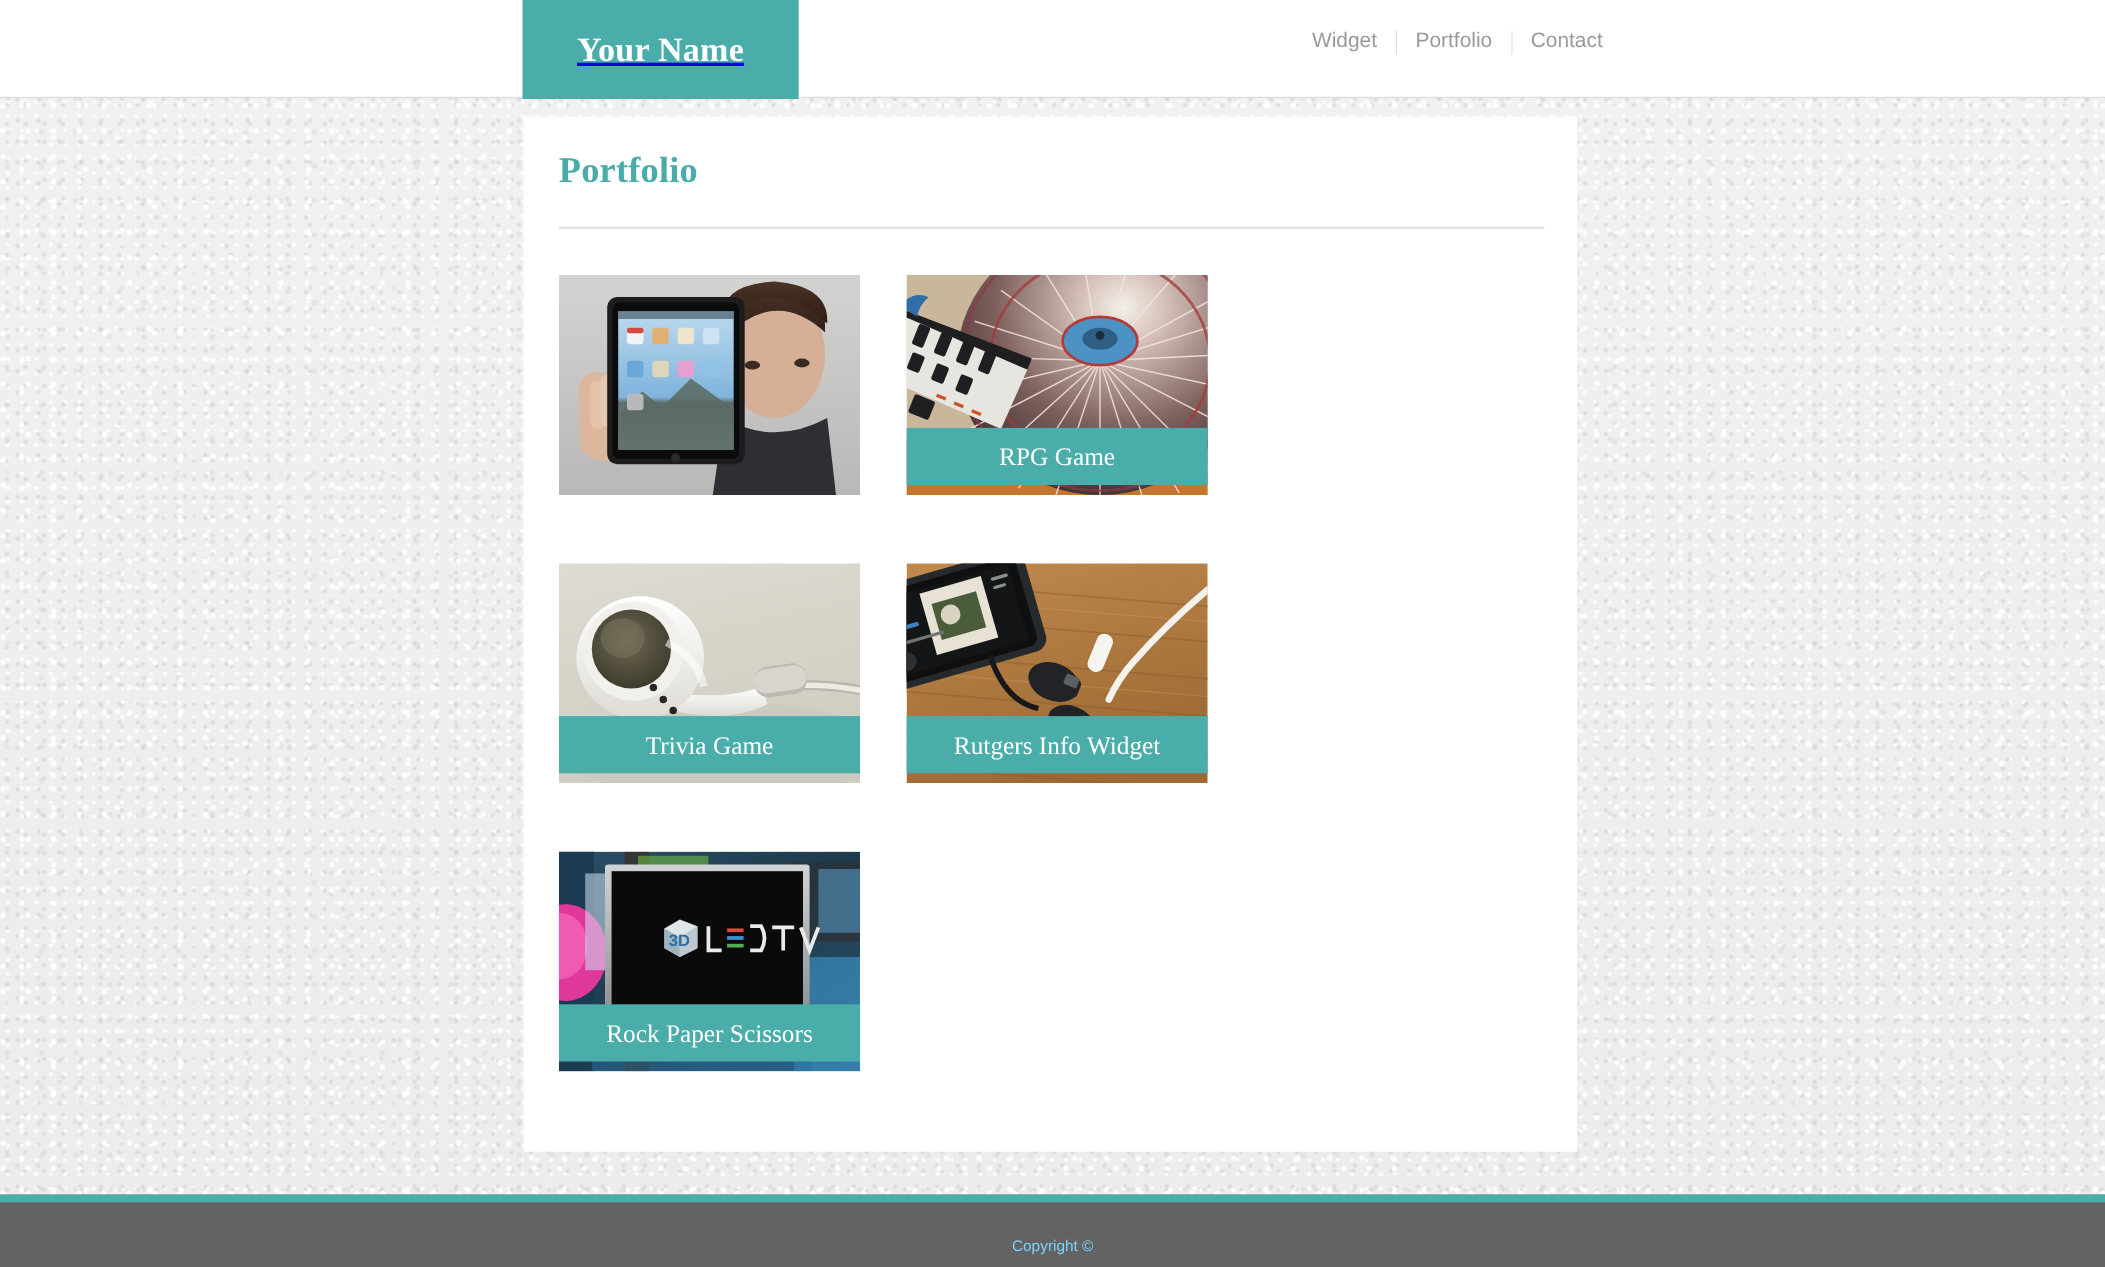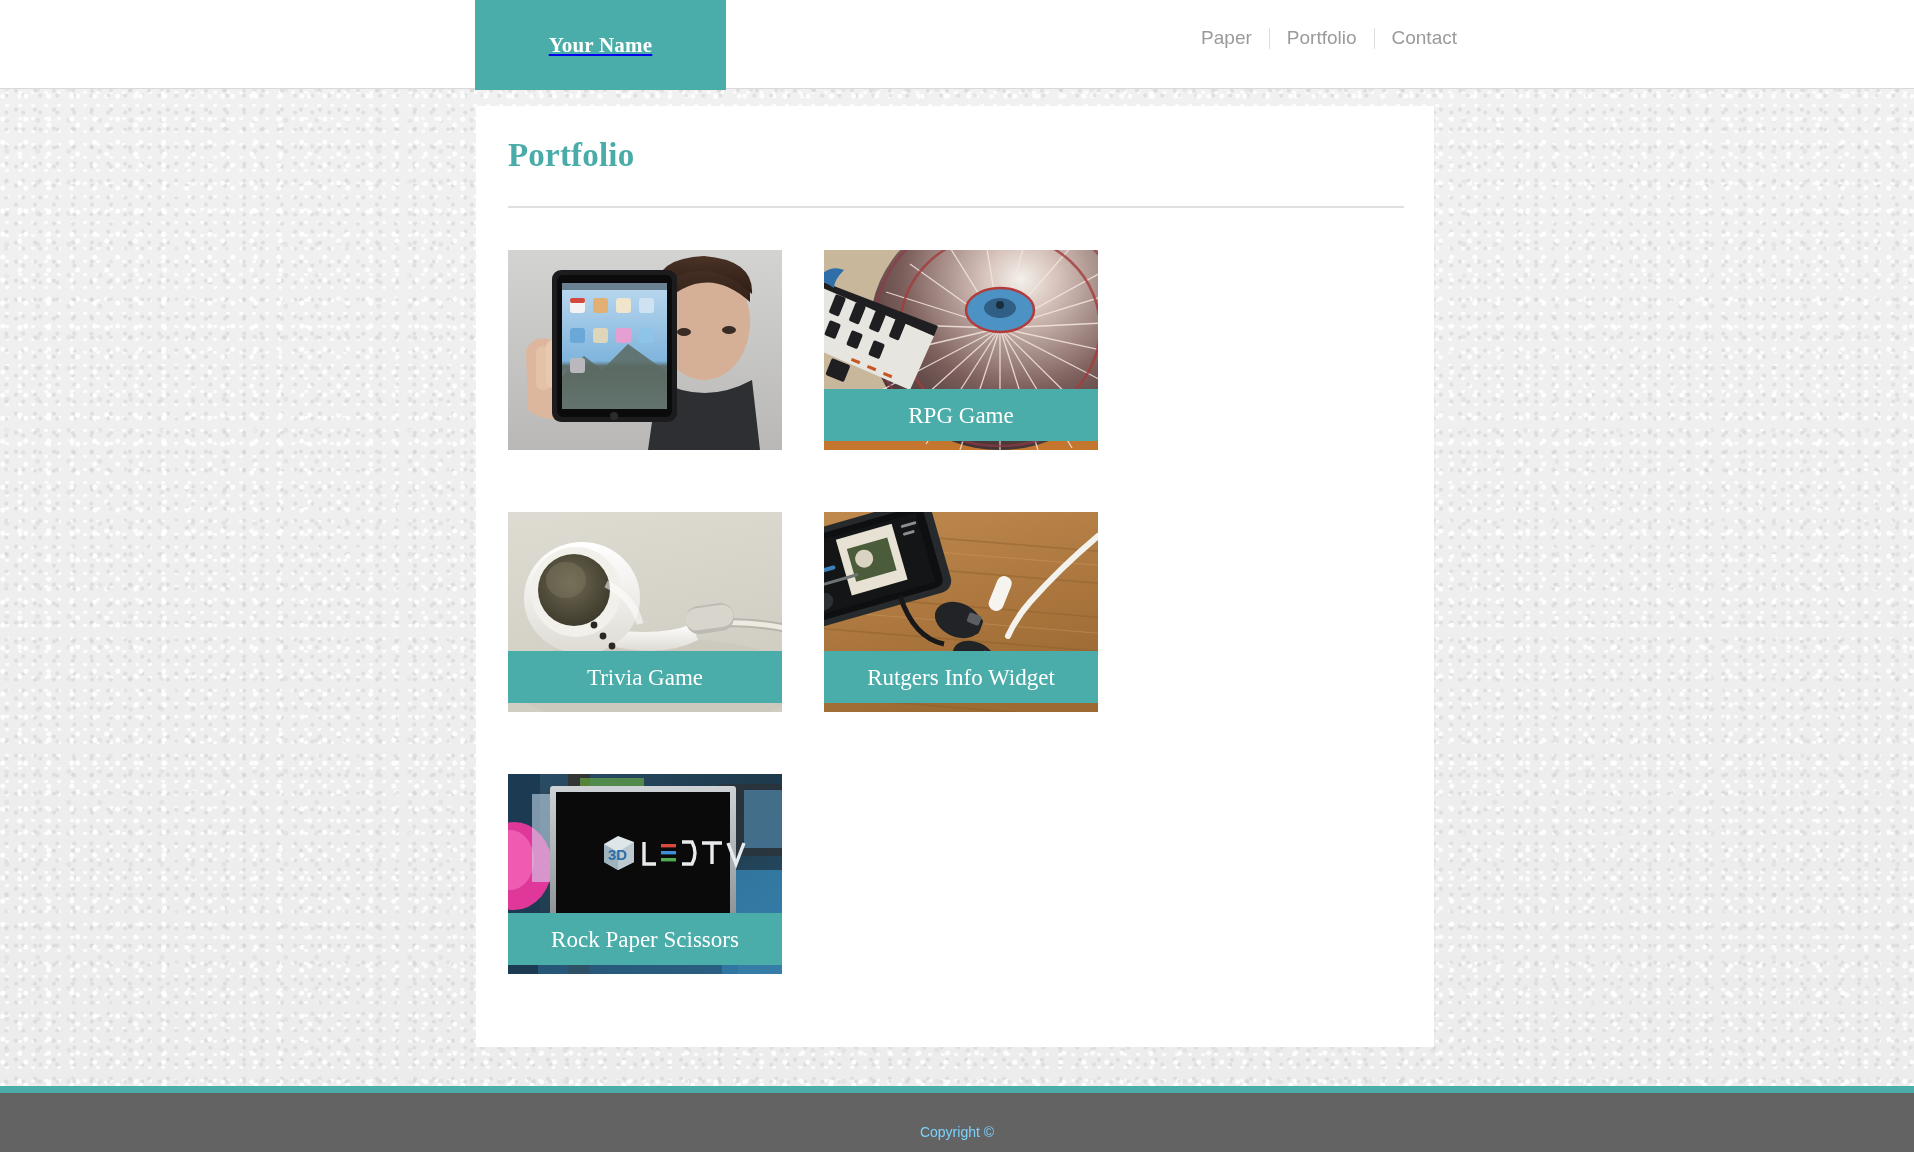--- a/index.html
+++ b/index.html
@@ -43,21 +43,21 @@
     height: 90px;
     background: #4bada9;
     display: flex;
     align-items: center;
     justify-content: center;
   }
 
   .logo-text {
     font-family: "Liberation Serif", serif;
     font-weight: bold;
-    font-size: 21px;
+    font-size: 31px;
     color: #ffffff;
     letter-spacing: .2px;
   }
 
   .main-nav {
     position: absolute;
     right: 440px;
     top: 27px;
     display: flex;
     align-items: center;
@@ -181,21 +181,21 @@
 </head>
 <body>
 
 <header class="site-header">
 
   <a class="logo-block" href="#">
     <span class="logo-text">Your Name</span>
   </a>
 
   <nav class="main-nav">
-    <a class="nav-link" href="#">Paper</a>
+    <a class="nav-link" href="#">Widget</a>
     <span class="nav-sep"></span>
     <a class="nav-link" href="#">Portfolio</a>
     <span class="nav-sep"></span>
     <a class="nav-link" href="#">Contact</a>
   </nav>
 
 </header>
 
 <main class="content-card">
 

